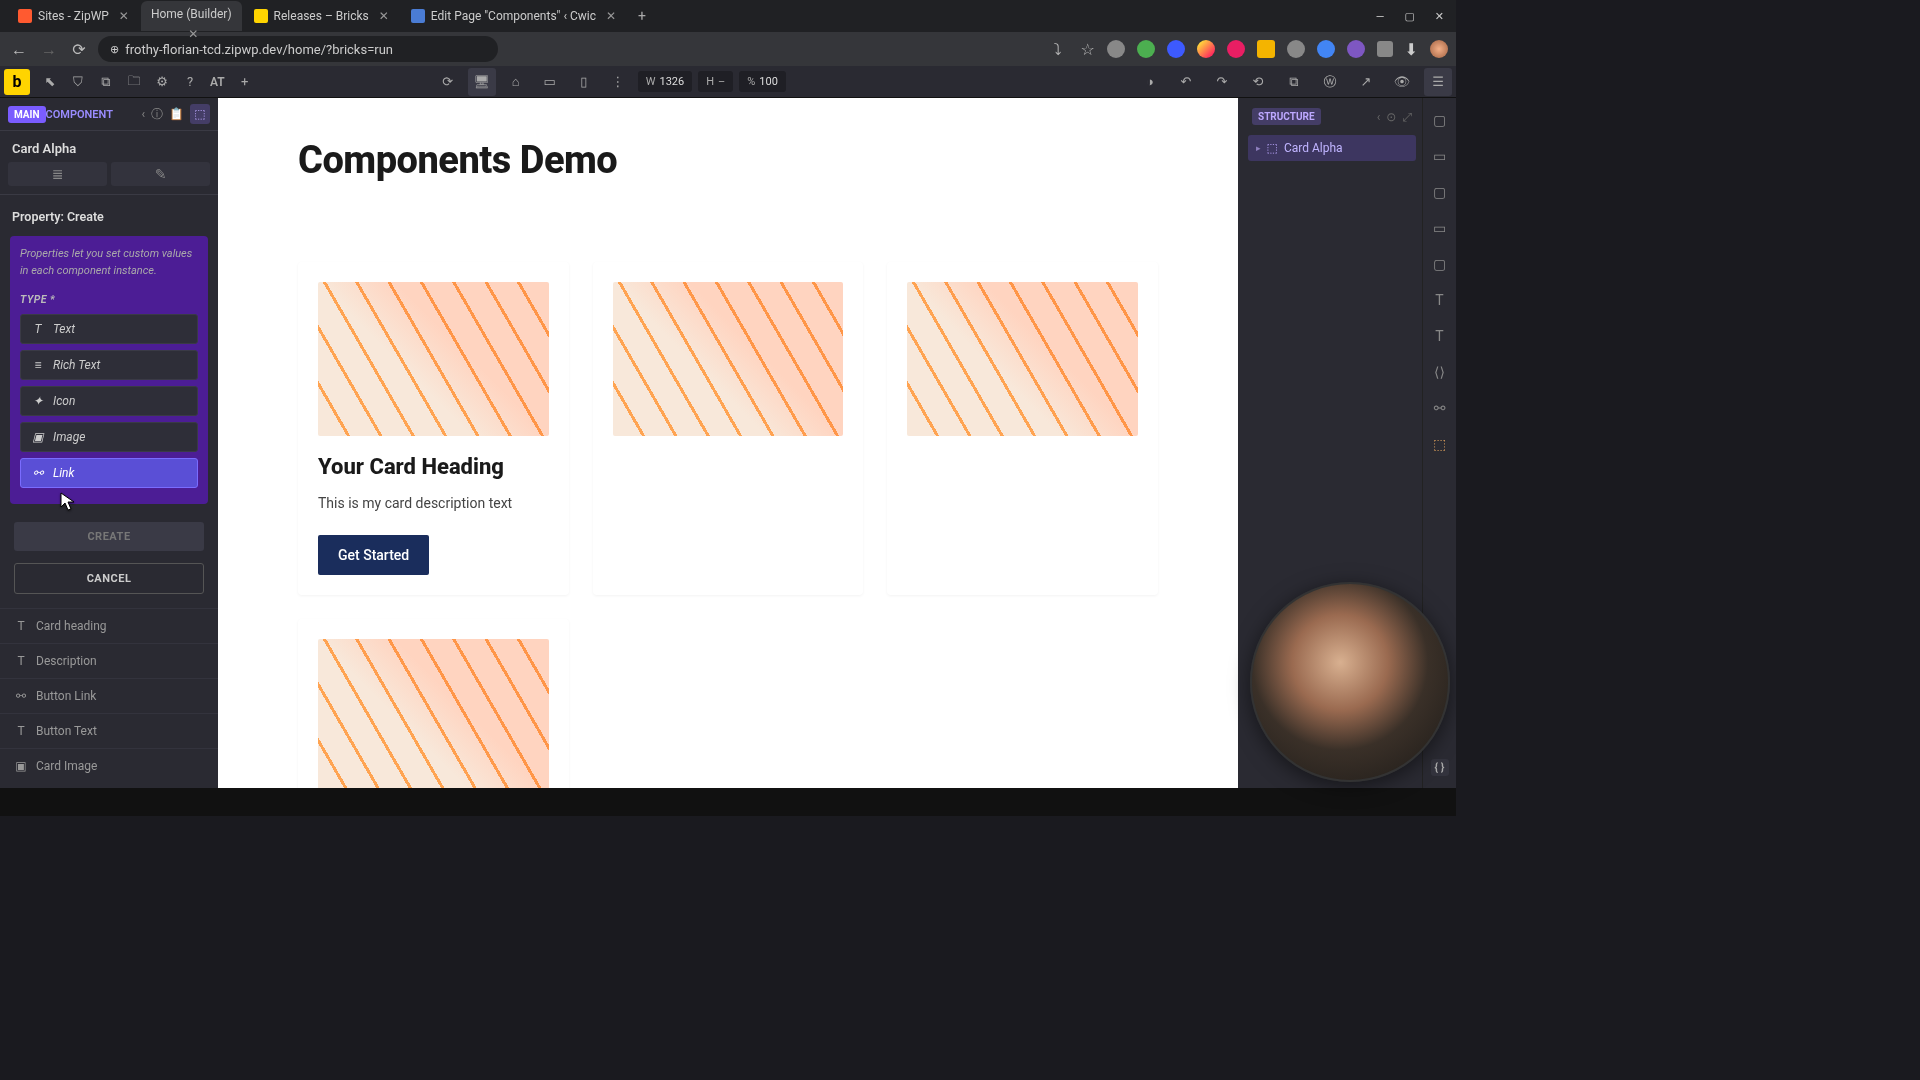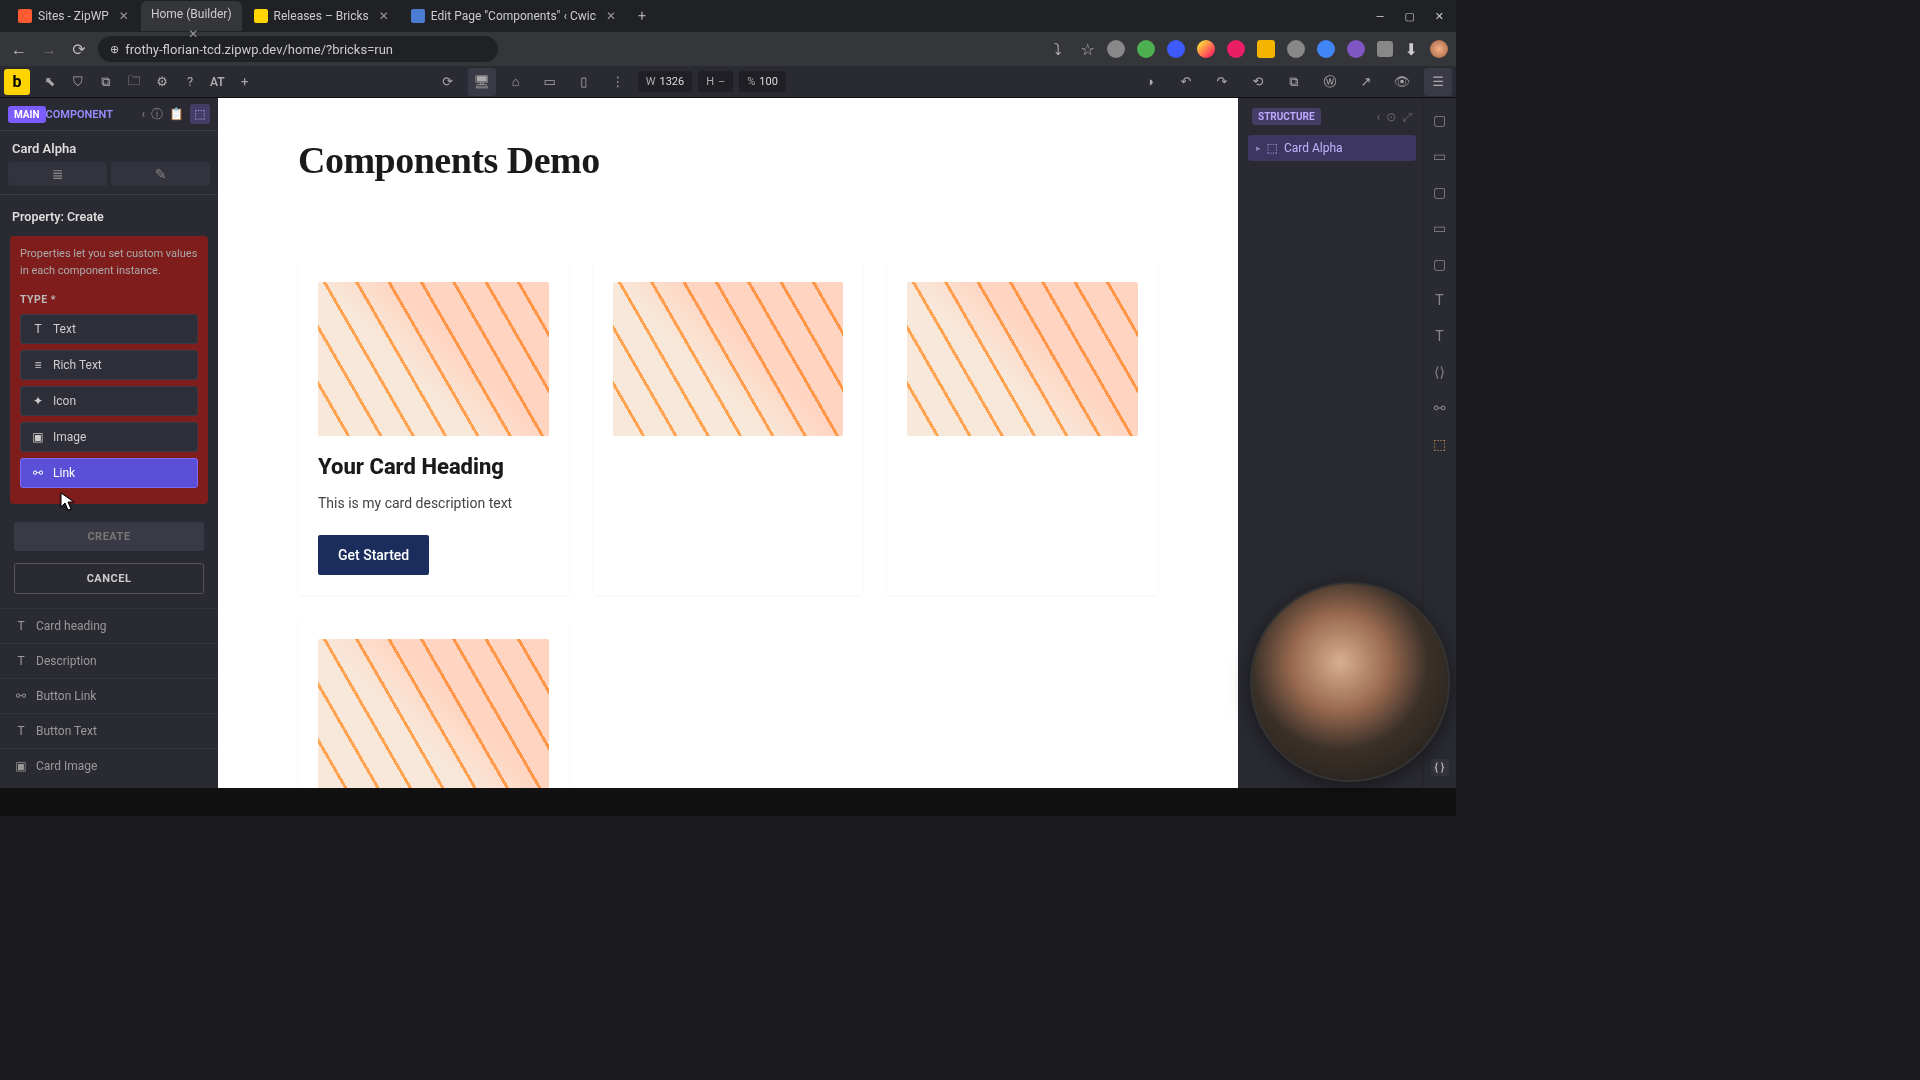--- a/index.html
+++ b/index.html
@@ -37,37 +37,37 @@
 .leftpanel { width: 218px; background: #2a2a32; display:flex; flex-direction:column; overflow-y:auto; }
 .lp-head { display:flex; align-items:center; padding:6px 8px; border-bottom:1px solid #3a3a44; }
 .badge-main { background:#7a5cff; color:#fff; font-size:10px; font-weight:700; padding:3px 6px; border-radius:3px; }
 .badge-comp { color:#9a8cff; font-size:11px; font-weight:600; }
 .lp-head .hicons { margin-left:auto; display:flex; gap:6px; color:#888; font-size:12px; align-items:center; }
 .lp-head .hbox { background:#443d66; width:20px; height:20px; border-radius:3px; display:flex; align-items:center; justify-content:center; color:#bda8ff; }
 .lp-title { padding:10px 12px 6px; font-size:13px; font-weight:600; color:#ddd; }
 .lp-tabs { display:flex; padding:0 8px 8px; gap:4px; border-bottom:1px solid #3a3a44;}
 .lp-tabs .t { flex:1; height:24px; background:#33333d; border-radius:3px; display:flex; align-items:center; justify-content:center; color:#888; font-size:14px;}
 .lp-section-label { padding:14px 12px 8px; font-size:12.5px; font-weight:600; color:#ddd; }
-.lp-propbox { margin:4px 10px 10px; background:#7f1d1d; border-radius:4px; padding:10px; }
+.lp-propbox { margin:4px 10px 10px; background:#4c1d95; border-radius:4px; padding:10px;font-style:italic; }
 .lp-propbox .hint { font-size:11px; color:#aaa; line-height:1.5; }
 .type-label { font-size:10.5px; font-weight:700; letter-spacing:0.5px; margin:14px 0 8px; color:#bbb; }
 .type-opt { background:#2e2e38; border:1px solid #3a3a46; border-radius:3px; padding:7px 10px; margin-bottom:6px; display:flex; align-items:center; gap:8px; font-size:12px; color:#ccc; cursor:pointer; }
 .type-opt.sel { background:#5a4fd6; border-color:#7a6cff; color:#fff; }
 .type-opt .oic { width:14px; display:flex; justify-content:center; font-size:12px; }
 .lp-btn { margin:6px 14px; padding:8px; text-align:center; font-size:11px; font-weight:700; letter-spacing:0.5px; border-radius:3px; cursor:pointer; }
 .lp-btn.create { background:#3a3a46; color:#777; margin-top:8px; }
 .lp-btn.cancel { background:transparent; border:1px solid #555; color:#ccc; }
 .lp-proplist { margin-top:8px; }
 .lp-prop { display:flex; align-items:center; gap:8px; padding:10px 14px; font-size:12px; color:#999; border-top:1px solid #33333d; }
 .lp-prop .pic { width:14px; text-align:center; }
 
 
 .canvas-wrap { flex:1; background:#2a2a32; position:relative; display:flex; }
 .canvas { background:#fff; margin:0 4px 0 0; flex:1; overflow-y:auto; padding: 40px 80px; color:#222; }
-.big-h { font-size:38px; font-weight:800; color:#1a1a1a; letter-spacing:-0.5px; margin-bottom:80px;font-family:Liberation Serif, serif; }
+.big-h { font-size:38px; font-weight:800; color:#1a1a1a; letter-spacing:-0.5px; margin-bottom:80px; }
 .card-grid { display:grid; grid-template-columns: repeat(3, 1fr); gap: 24px; }
 .card { background:#fff; border-radius:4px; padding:20px; box-shadow: 0 1px 3px rgba(0,0,0,0.05); }
 .card.sel { outline:1.5px solid #5a8dee; }
 .card-img { width:100%; aspect-ratio: 1.5/1; border-radius:2px; margin-bottom:18px; background:#ddd; }
 .card h3 { font-size:22px; font-weight:800; margin-bottom:16px; color:#1a1a1a; }
 .card p { font-size:14px; color:#444; margin-bottom:24px; }
 .card button { background:#1a2d5c; color:#fff; border:none; padding:12px 20px; font-size:14px; font-weight:500; border-radius:2px; cursor:pointer; }
 
 
 .img-a { background: radial-gradient(circle at 50% 50%, #ff8830 0%, #ff6a3c 25%, #4a7cd4 26%, #8aa0e0 45%, #a9a0d8 55%, #b0b0e8 100%); }

